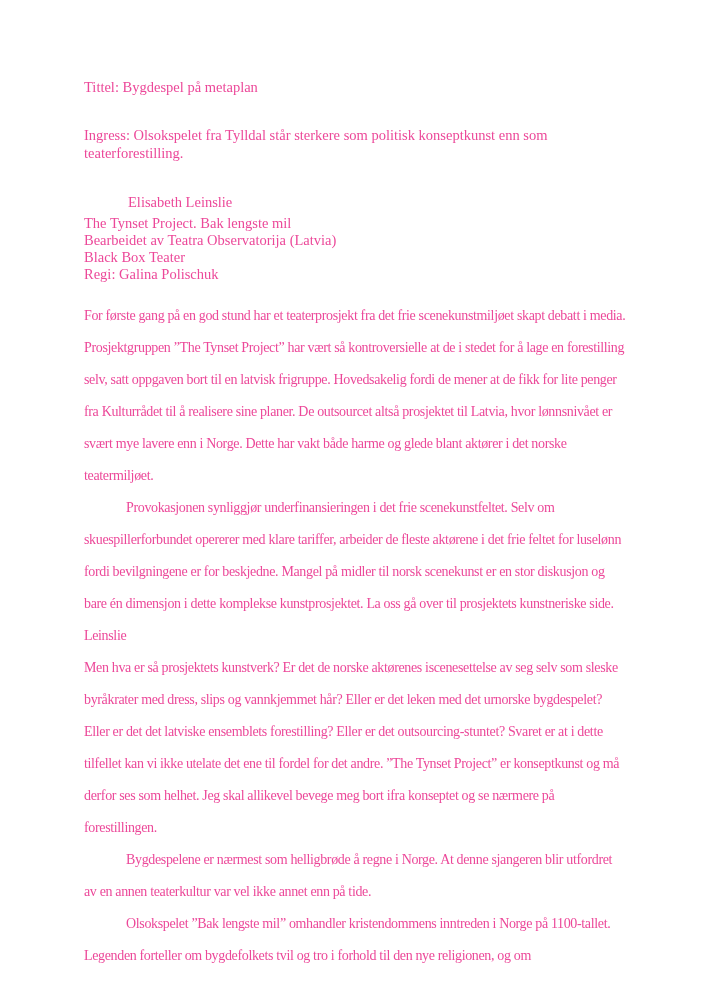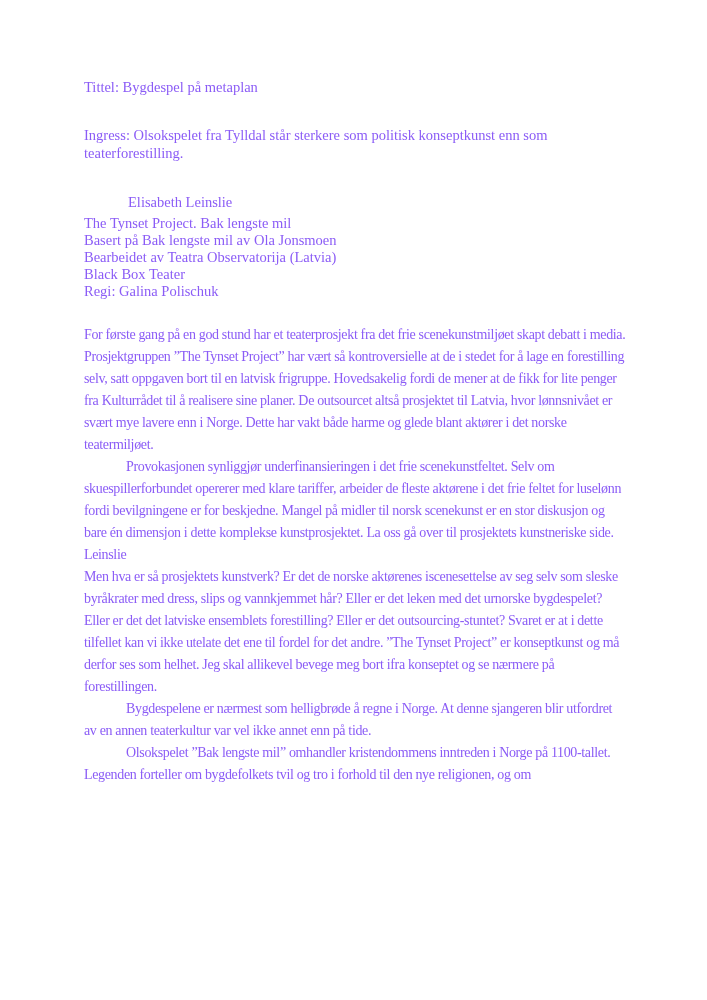--- a/index.html
+++ b/index.html
@@ -11,21 +11,21 @@
     position: relative;
     width: 707px;
     height: 1000px;
     background: #ffffff;
     overflow: hidden;
   }
   .content {
     box-sizing: border-box;
     padding: 78px 78px 0 84px;
     font-family: "Liberation Serif", "DejaVu Serif", serif;
-    color: #8b5cf6;
+    color: #ec4899;
     -webkit-font-smoothing: antialiased;
   }
   .title-line {
     font-size: 14.5px;
     line-height: 18px;
     white-space: nowrap;
   }
   .ingress-line {
     margin-top: 30px;
     font-size: 14.5px;
@@ -40,23 +40,23 @@
   }
   .credits-block {
     margin-top: 4px;
     font-size: 14.5px;
     line-height: 17px;
   }
   .credit-line {
     white-space: nowrap;
   }
   .body-text {
-    margin-top: 24px;
+    margin-top: 17px;
     font-size: 14px;
-    line-height: 22px;
+    line-height: 32px;
     letter-spacing: -0.35px;
     max-width: 543px;
   }
   .body-text p {
     margin: 0;
   }
   .body-text p.indent {
     text-indent: 42px;
   }
   .section-heading {
@@ -70,21 +70,20 @@
   <div class="content">
 
     <div class="title-line">Tittel: Bygdespel på metaplan</div>
 
     <div class="ingress-line">Ingress: Olsokspelet fra Tylldal står sterkere som politisk konseptkunst enn som teaterforestilling.</div>
 
     <div class="author-byline">Elisabeth Leinslie</div>
 
     <div class="credits-block">
       <div class="credit-line">The Tynset Project. Bak lengste mil</div>
-      <div class="credit-line">Basert på Bak lengste mil av Ola Jonsmoen</div>
       <div class="credit-line">Bearbeidet av Teatra Observatorija (Latvia)</div>
       <div class="credit-line">Black Box Teater</div>
       <div class="credit-line">Regi: Galina Polischuk</div>
     </div>
 
     <div class="body-text">
       <p>For første gang på en god stund har et teaterprosjekt fra det frie scenekunstmiljøet skapt debatt i media. Prosjektgruppen ”The Tynset Project” har vært så kontroversielle at de i stedet for å lage en forestilling selv, satt oppgaven bort til en latvisk frigruppe. Hovedsakelig fordi de mener at de fikk for lite penger fra Kulturrådet til å realisere sine planer. De outsourcet altså prosjektet til Latvia, hvor lønnsnivået er svært mye lavere enn i Norge. Dette har vakt både harme og glede blant aktører i det norske teatermiljøet.</p>
       <p class="indent">Provokasjonen synliggjør underfinansieringen i det frie scenekunstfeltet. Selv om skuespillerforbundet opererer med klare tariffer, arbeider de fleste aktørene i det frie feltet for luselønn fordi bevilgningene er for beskjedne. Mangel på midler til norsk scenekunst er en stor diskusjon og bare én dimensjon i dette komplekse kunstprosjektet. La oss gå over til prosjektets kunstneriske side.</p>
       <p class="section-heading">Leinslie</p>
       <p>Men hva er så prosjektets kunstverk? Er det de norske aktørenes iscenesettelse av seg selv som sleske byråkrater med dress, slips og vannkjemmet hår? Eller er det leken med det urnorske bygdespelet? Eller er det det latviske ensemblets forestilling? Eller er det outsourcing-stuntet? Svaret er at i dette tilfellet kan vi ikke utelate det ene til fordel for det andre. ”The Tynset Project” er konseptkunst og må derfor ses som helhet. Jeg skal allikevel bevege meg bort ifra konseptet og se nærmere på forestillingen.</p>

